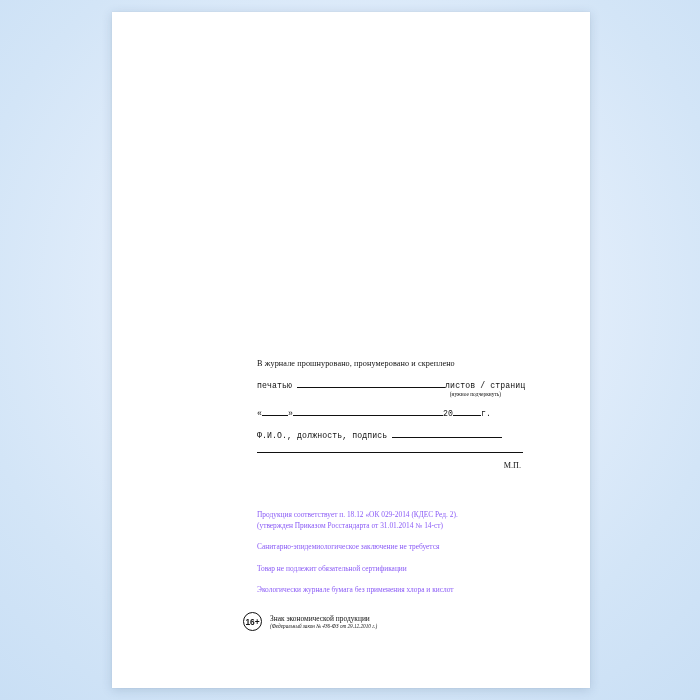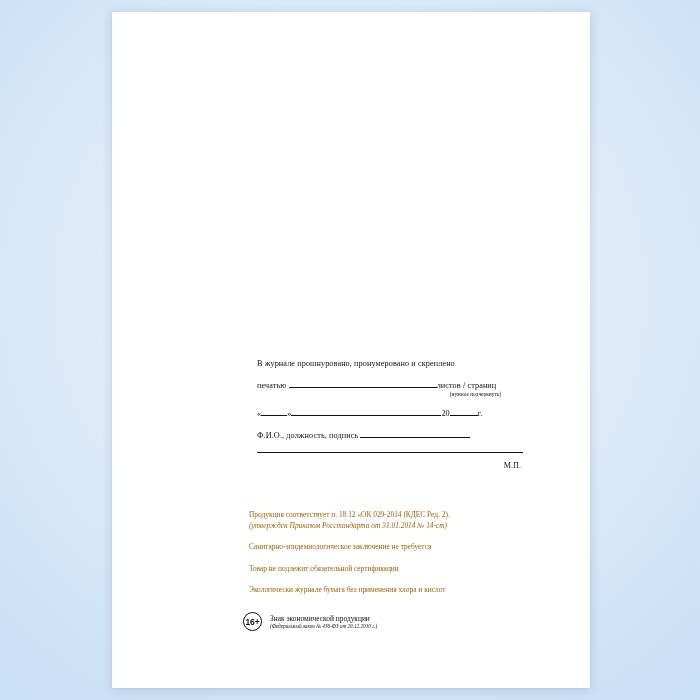--- a/index.html
+++ b/index.html
@@ -48,21 +48,21 @@
     top: 345px;
     width: 300px;
     color: #111;
   }
   .cert-line {
     font-size: 8.2px;
     line-height: 13px;
     letter-spacing: 0.1px;
     white-space: nowrap;
   }
-  .cert-line.row-gap { margin-top: 9px; }
+  .cert-line.row-gap { margin-top: 9px; font-family: Liberation Mono, monospace; }
 
   .rule {
     display: inline-block;
     border-bottom: 1px solid #111;
     vertical-align: baseline;
   }
   .sub-note {
     font-size: 5.4px;
     line-height: 7px;
     text-align: right;
@@ -79,31 +79,31 @@
   .mp {
     margin-top: 8px;
     font-size: 8.2px;
     text-align: right;
     padding-right: 36px;
   }
 
   
   .info-block {
     position: absolute;
-    left: 137px;
+    left: 145px;
     top: 498px;
     width: 310px;
-    color: #a16207;
+    color: #8b5cf6;
   }
   .info-line {
     font-size: 7.4px;
     line-height: 10.5px;
     white-space: nowrap;
   }
-  .info-line.italic { font-style: italic; }
+  .info-line.italic { }
   .info-spaced { margin-top: 11px; }
 
   
   .age-row {
     position: absolute;
     left: 131px;
     top: 600px;
     display: flex;
     align-items: center;
   }

